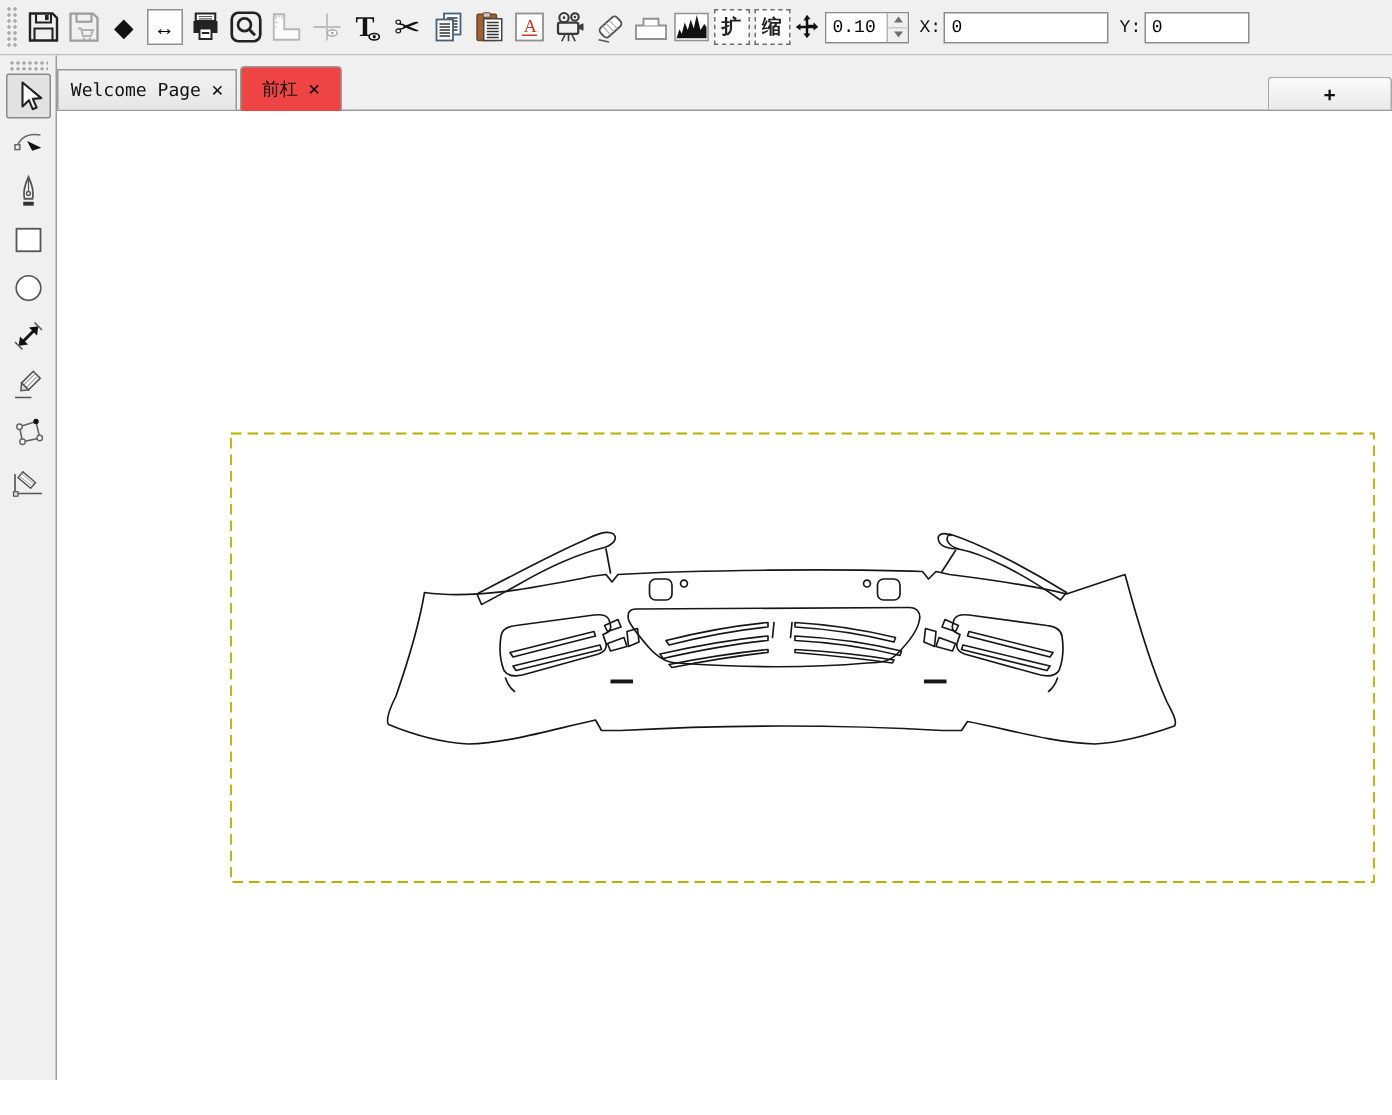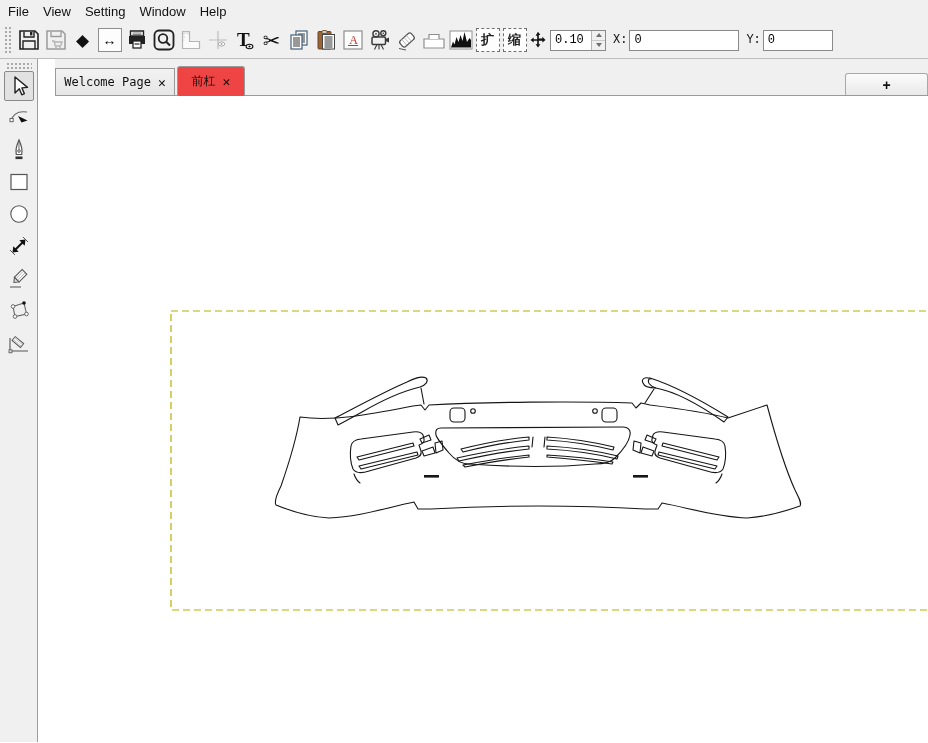--- a/index.html
+++ b/index.html
@@ -36,21 +36,21 @@
             border-bottom:4px solid #6f6f6f; }
   .tri-down { width:0; height:0; border-left:3px solid transparent; border-right:3px solid transparent;
               border-top:4px solid #6f6f6f; }
   .coord-label { font-family:"Liberation Mono", monospace; font-size:12px; color:#111; margin:0 2px 0 7px; }
   .coord-input { height:21px; border:1px solid #8a8a8a; background:#fff;
                  font-family:"Liberation Mono", monospace; font-size:12px; padding-left:4px; outline:none; }
   .x-input { width:110px; }
   .y-input { width:70px; }
 
   
-  .body { display:flex; height:683px;gap:17px; }
+  .body { display:flex; height:683px; }
   .sidebar { width:38px; background:#f0f0f0; border-right:1px solid #9d9d9d; height:100%;
              display:flex; flex-direction:column; align-items:center; }
   .grip-h { width:26px; height:7px; margin:3px 0 2px 0;
             background-image:radial-gradient(#a9a9a9 1px, transparent 1.2px);
             background-size:4px 4px; }
   .tool { width:30px; height:30px; margin-bottom:2px; display:flex; align-items:center;
           justify-content:center; border:1px solid transparent; }
   .tool.active { background:#e2e2e2; border:1px solid #8a8a8a; border-radius:2px; }
 
   .main { flex:1; display:flex; flex-direction:column; }
@@ -72,27 +72,20 @@
 
   
   .canvas { flex:1; background:#fff; position:relative; overflow:hidden; }
   .canvas svg { position:absolute; left:0; top:0; }
 </style>
 </head>
 <body>
 
 <div class="window">
 
-  <div class="menubar">
-    <span class="menu-item">File</span>
-    <span class="menu-item">View</span>
-    <span class="menu-item">Setting</span>
-    <span class="menu-item">Window</span>
-    <span class="menu-item">Help</span>
-  </div>
 
   <div class="toolbar">
     <div class="grip-v"></div>
 
     <button class="tb">
       <svg width="24" height="24" viewBox="0 0 24 24">
         <path d="M3 3h15l3 3v15H3z" fill="none" stroke="#222" stroke-width="1.6"></path>
         <path d="M7 3.5v5.5h10V3.5" fill="none" stroke="#222" stroke-width="1.4"></path>
         <rect x="13" y="4" width="2.4" height="3.4" fill="#222"></rect>
         <path d="M6 21v-8h12v8" fill="none" stroke="#222" stroke-width="1.4"></path>

